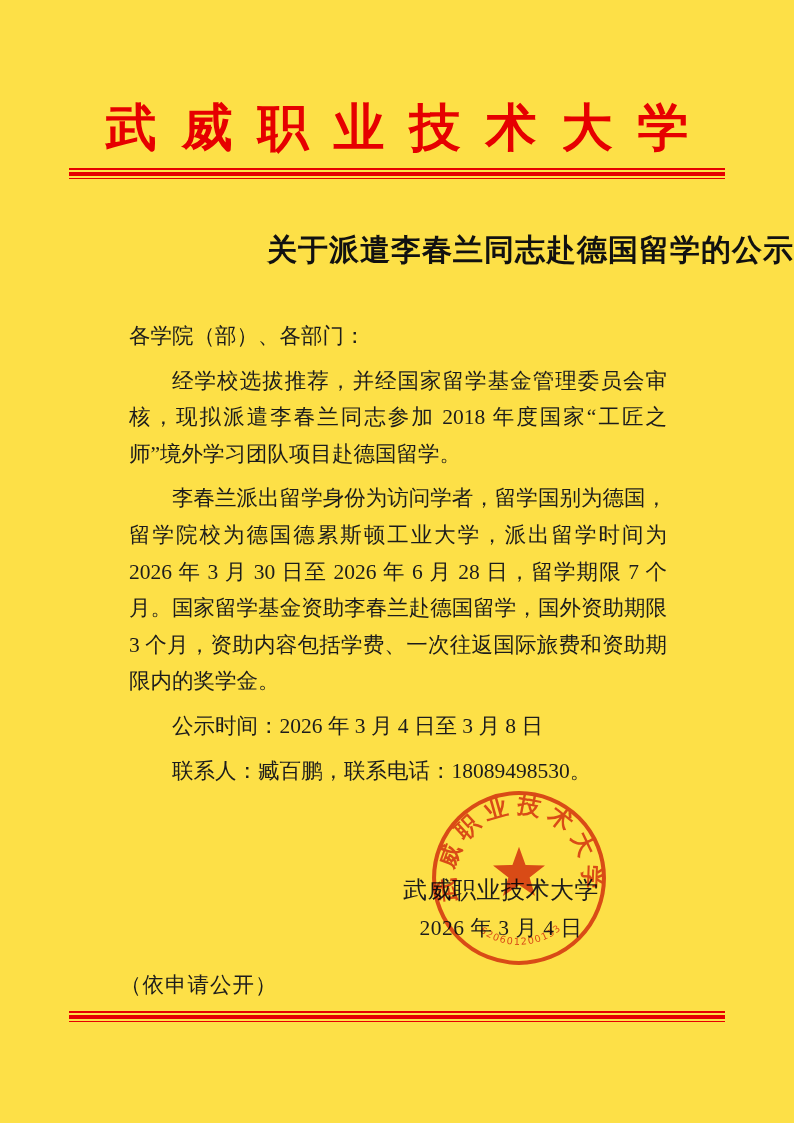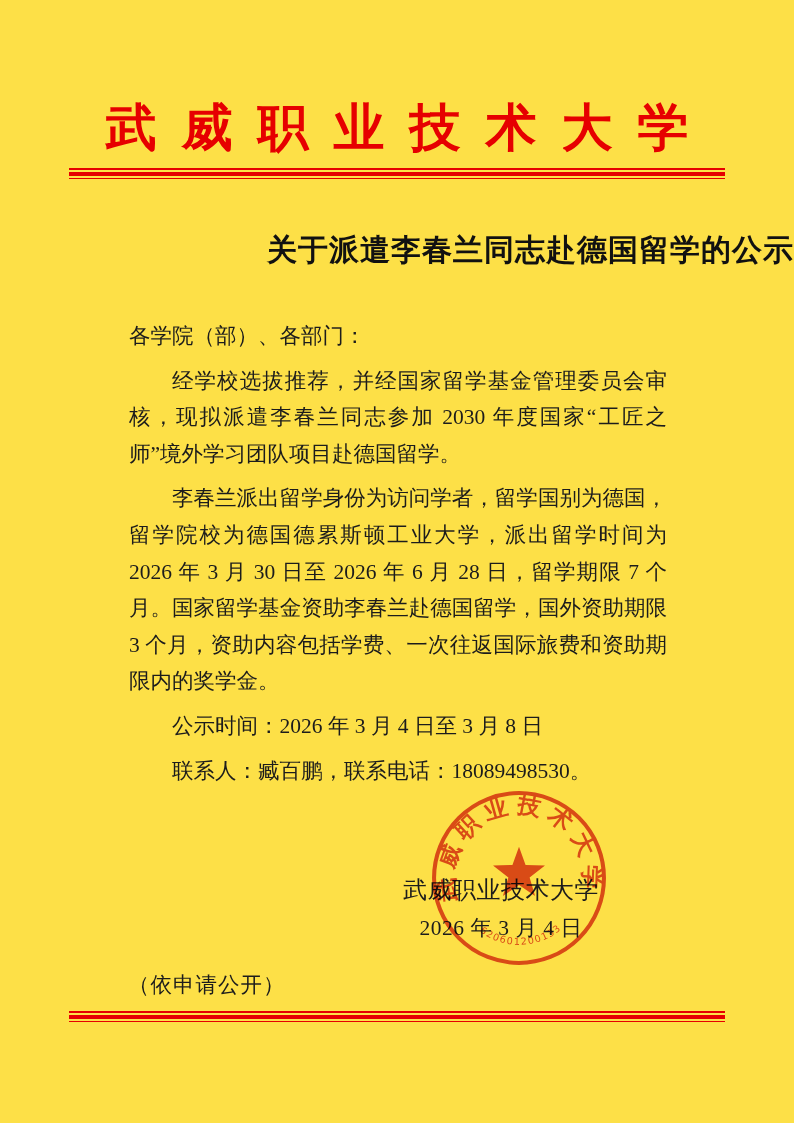--- a/index.html
+++ b/index.html
@@ -67,21 +67,21 @@
     font-family:"Liberation Serif","DejaVu Serif",serif;
     font-size:23px;font-weight:bold;letter-spacing:7px;
   }
   .seal .code-arc{
     fill:var(--seal-red);
     font-family:"DejaVu Sans","Liberation Sans",sans-serif;
     font-size:9.5px;letter-spacing:1.3px;
   }
   
   .disclosure{
-    position:absolute;top:970px;left:128px;margin:0;
+    position:absolute;top:970px;left:120px;margin:0;
     font-size:21.5px;letter-spacing:1px;
   }
 </style>
 </head>
 <body>
 
 <div class="page">
 
   <div class="letterhead">武威职业技术大学</div>
 
@@ -90,21 +90,21 @@
     <div class="gap"></div>
     <div class="thick"></div>
     <div class="gap2"></div>
     <div class="thin-bottom"></div>
   </div>
 
   <h1 class="doc-title">关于派遣李春兰同志赴德国留学的公示</h1>
 
   <section class="body-text">
     <p class="salutation">各学院（部）、各部门：</p>
-    <p class="indent">经学校选拔推荐，并经国家留学基金管理委员会审核，现拟派遣李春兰同志参加 2030 年度国家“工匠之师”境外学习团队项目赴德国留学。</p>
+    <p class="indent">经学校选拔推荐，并经国家留学基金管理委员会审核，现拟派遣李春兰同志参加 2018 年度国家“工匠之师”境外学习团队项目赴德国留学。</p>
     <p class="indent">李春兰派出留学身份为访问学者，留学国别为德国，留学院校为德国德累斯顿工业大学，派出留学时间为 2026 年 3 月 30 日至 2026 年 6 月 28 日，留学期限 7 个月。国家留学基金资助李春兰赴德国留学，国外资助期限 3 个月，资助内容包括学费、一次往返国际旅费和资助期限内的奖学金。</p>
     <p class="indent">公示时间：2026 年 3 月 4 日至 3 月 8 日</p>
     <p class="indent">联系人：臧百鹏，联系电话：18089498530。</p>
   </section>
 
   <div class="signature">
     <div class="org">武威职业技术大学</div>
     <div class="date">2026 年 3 月 4 日</div>
   </div>
 

